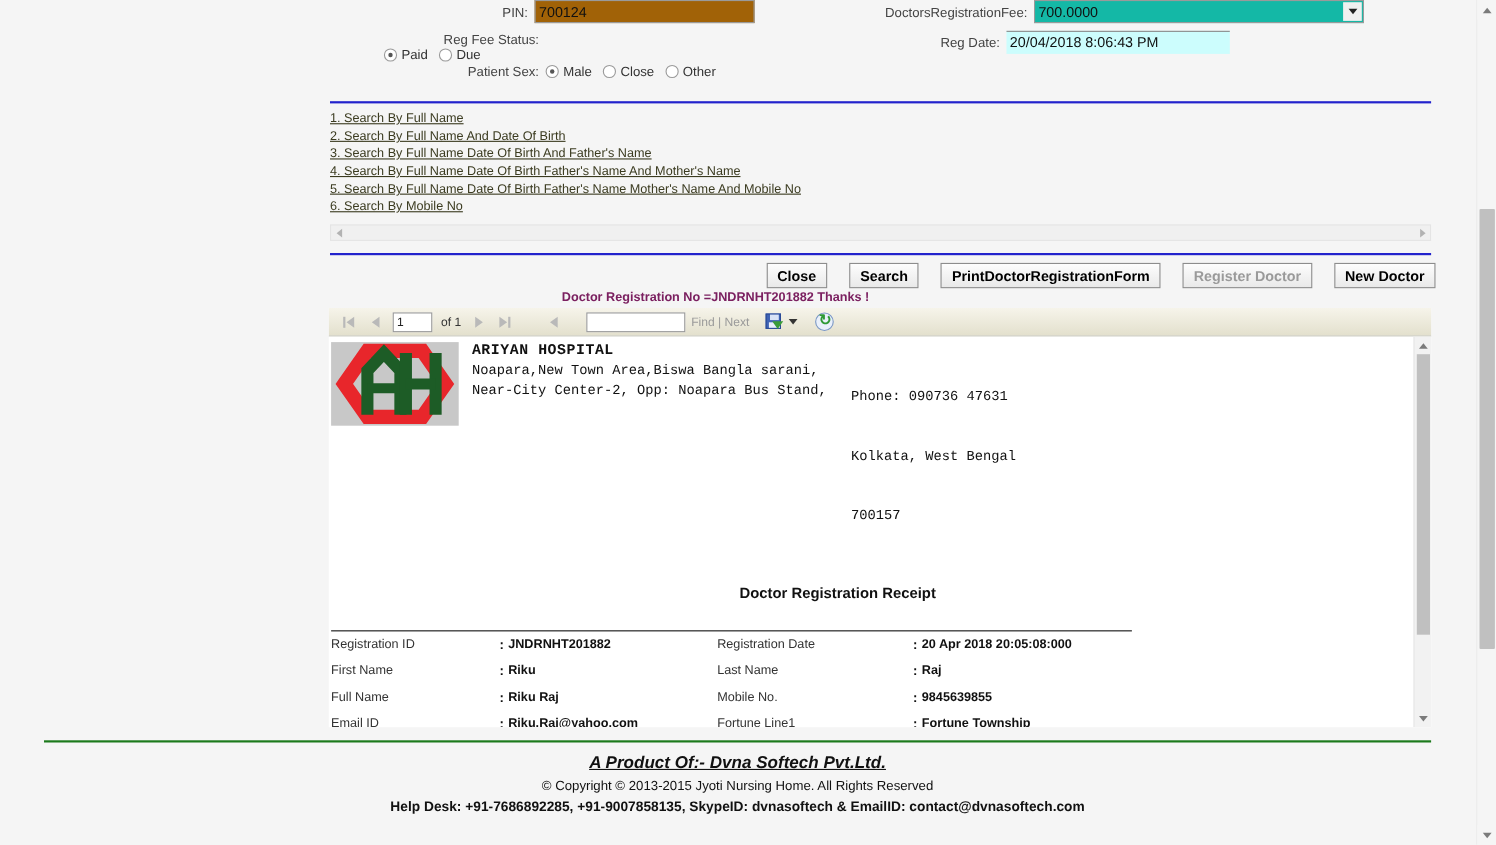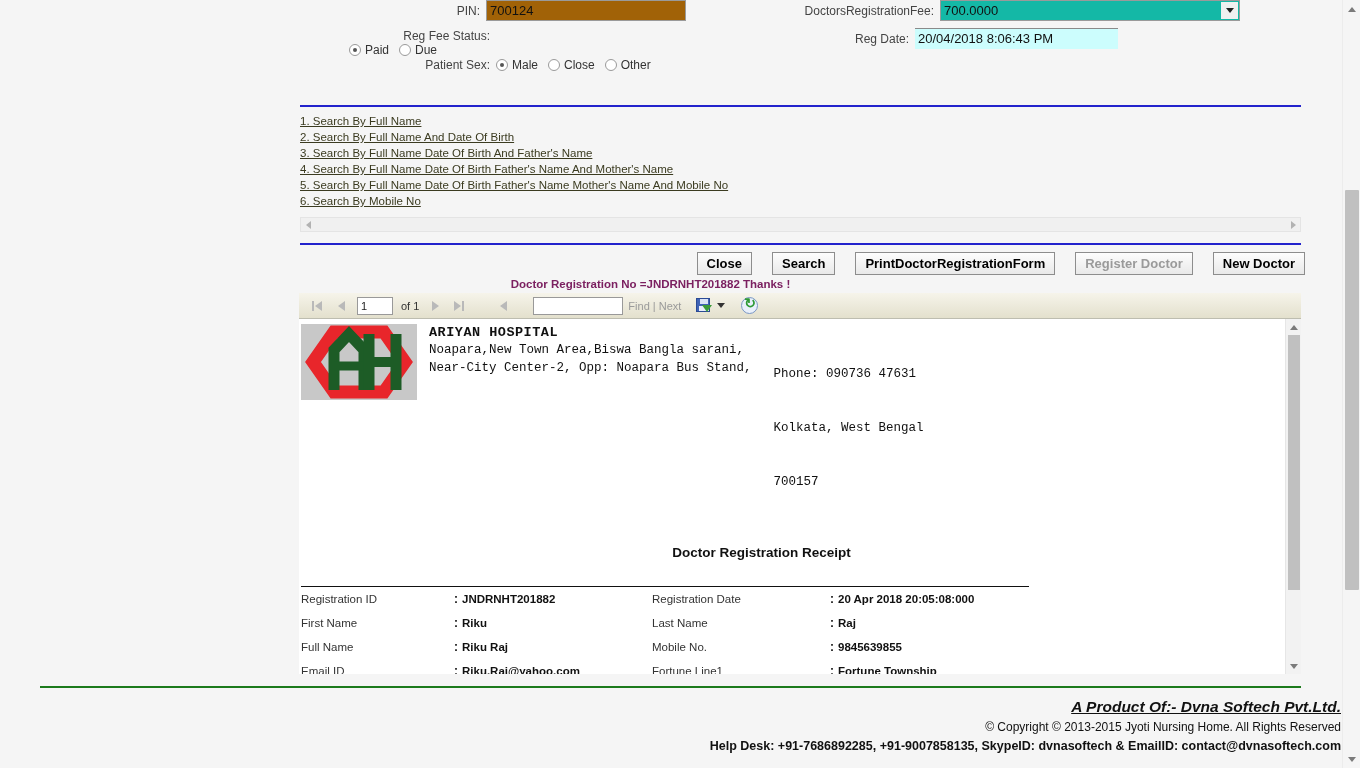--- a/index.html
+++ b/index.html
@@ -42,21 +42,21 @@
   .viewport {
     position: absolute; top: 0; left: 0;
     width: 1341px; height: 768px;
     background: #f5f5f5;
   }
 
   
   .form-area {
     position: relative;
     width: 1341px;
-    height: 105px;
+    height: 92px;
   }
   .fld { position: absolute; display: flex; align-items: center; }
   .fld-label {
     color: #444; font-size: 12px; text-align: right;
     white-space: nowrap; padding-right: 6px;
   }
   .txtbox {
     border: 1px solid #9a9a9a; background: #a16207;
     height: 21px; line-height: 19px;
     padding: 0 3px; font-size: 13px; color: #111;
@@ -271,21 +271,21 @@
   .grow { display: flex; align-items: center; height: 24px; }
   .c-lab { width: 155px; font-size: 11.5px; color: #333; padding-left: 2px; }
   .c-sep { width: 8px; font-size: 12px; color: #111; font-weight: bold; }
   .c-val { width: 190px; font-size: 11.5px; font-weight: bold; color: #111; }
   .c-lab2 { width: 178px; font-size: 11.5px; color: #333; }
   .c-sep2 { width: 8px; font-size: 12px; color: #111; font-weight: bold; }
   .c-val2 { font-size: 11.5px; font-weight: bold; color: #111; }
 
   
   .footer-rule { border-top: 2px solid #1c7a1c; margin: 12px 40px 0 40px; }
-  .footer { text-align: right; padding-top: 8px; }
+  .footer { text-align: center; padding-top: 8px; }
   .fprod {
     font-size: 15.5px; font-weight: bold; font-style: italic;
     text-decoration: underline; color: #111; line-height: 22px;
   }
   .fcopy { font-size: 12px; color: #111; line-height: 19px; }
   .fhelp { font-size: 12.5px; font-weight: bold; color: #111; line-height: 19px; }
 </style>
 </head>
 <body>
 

